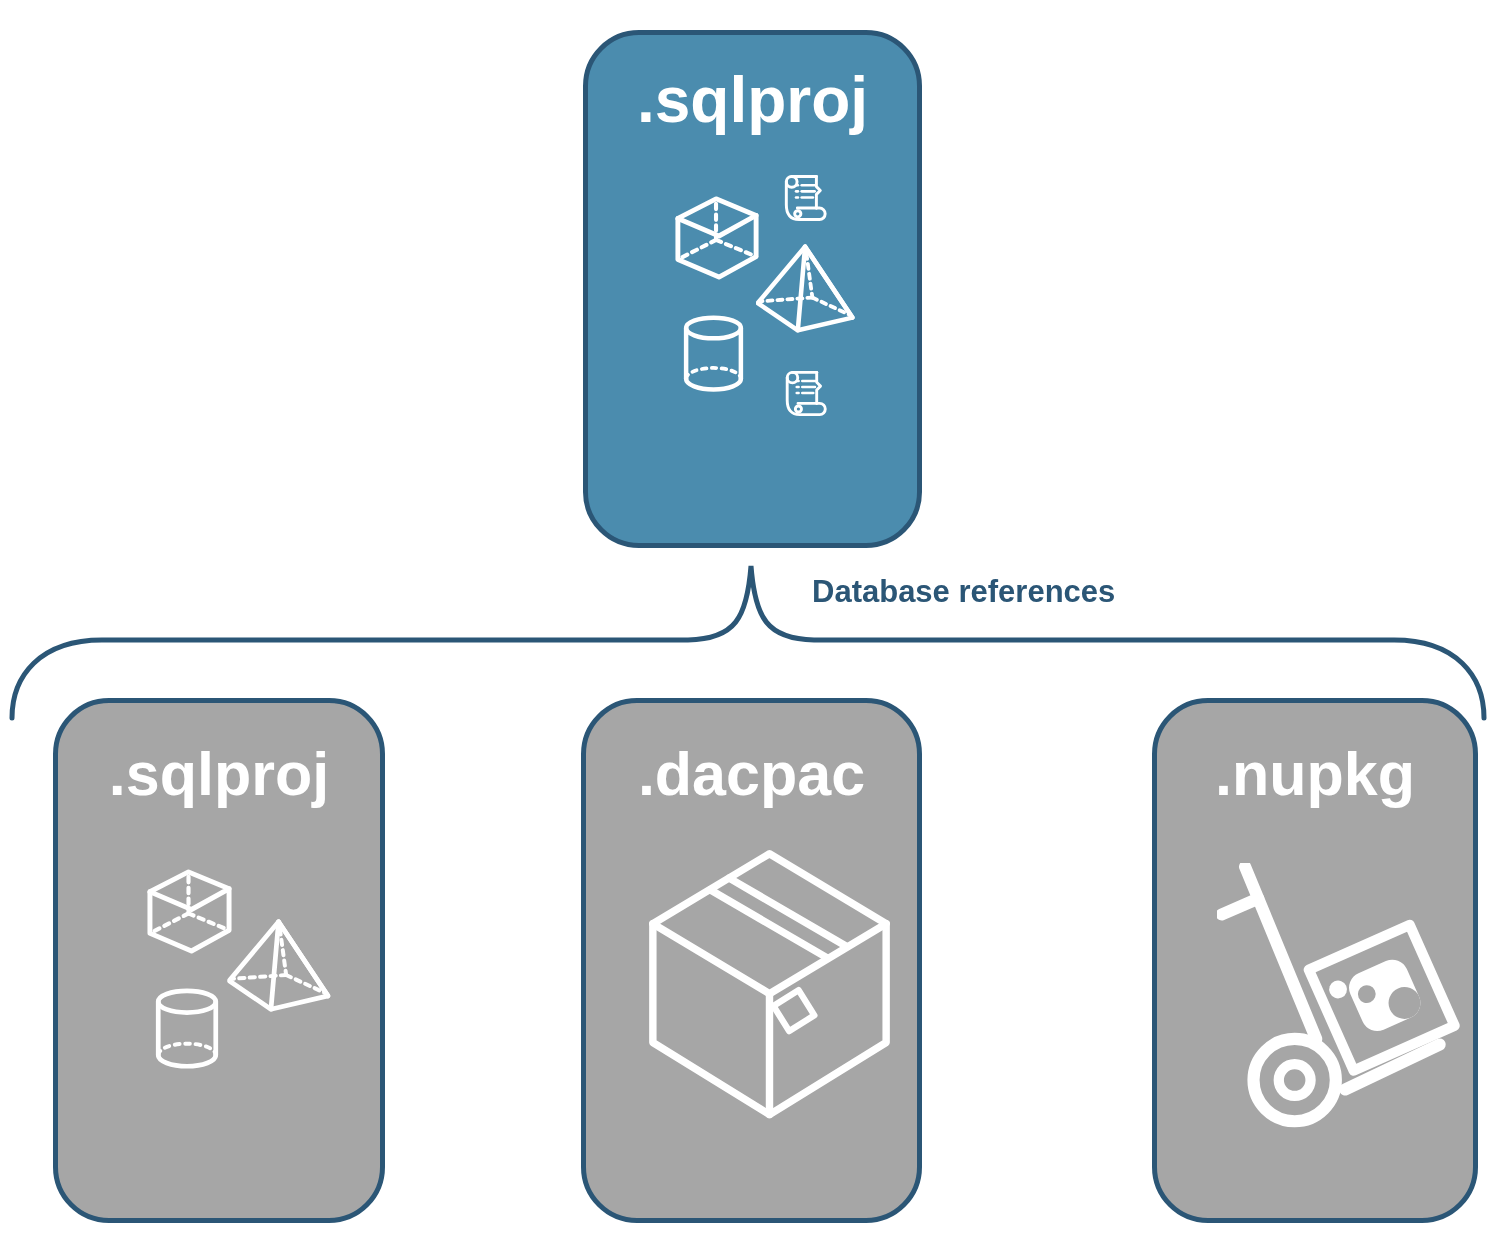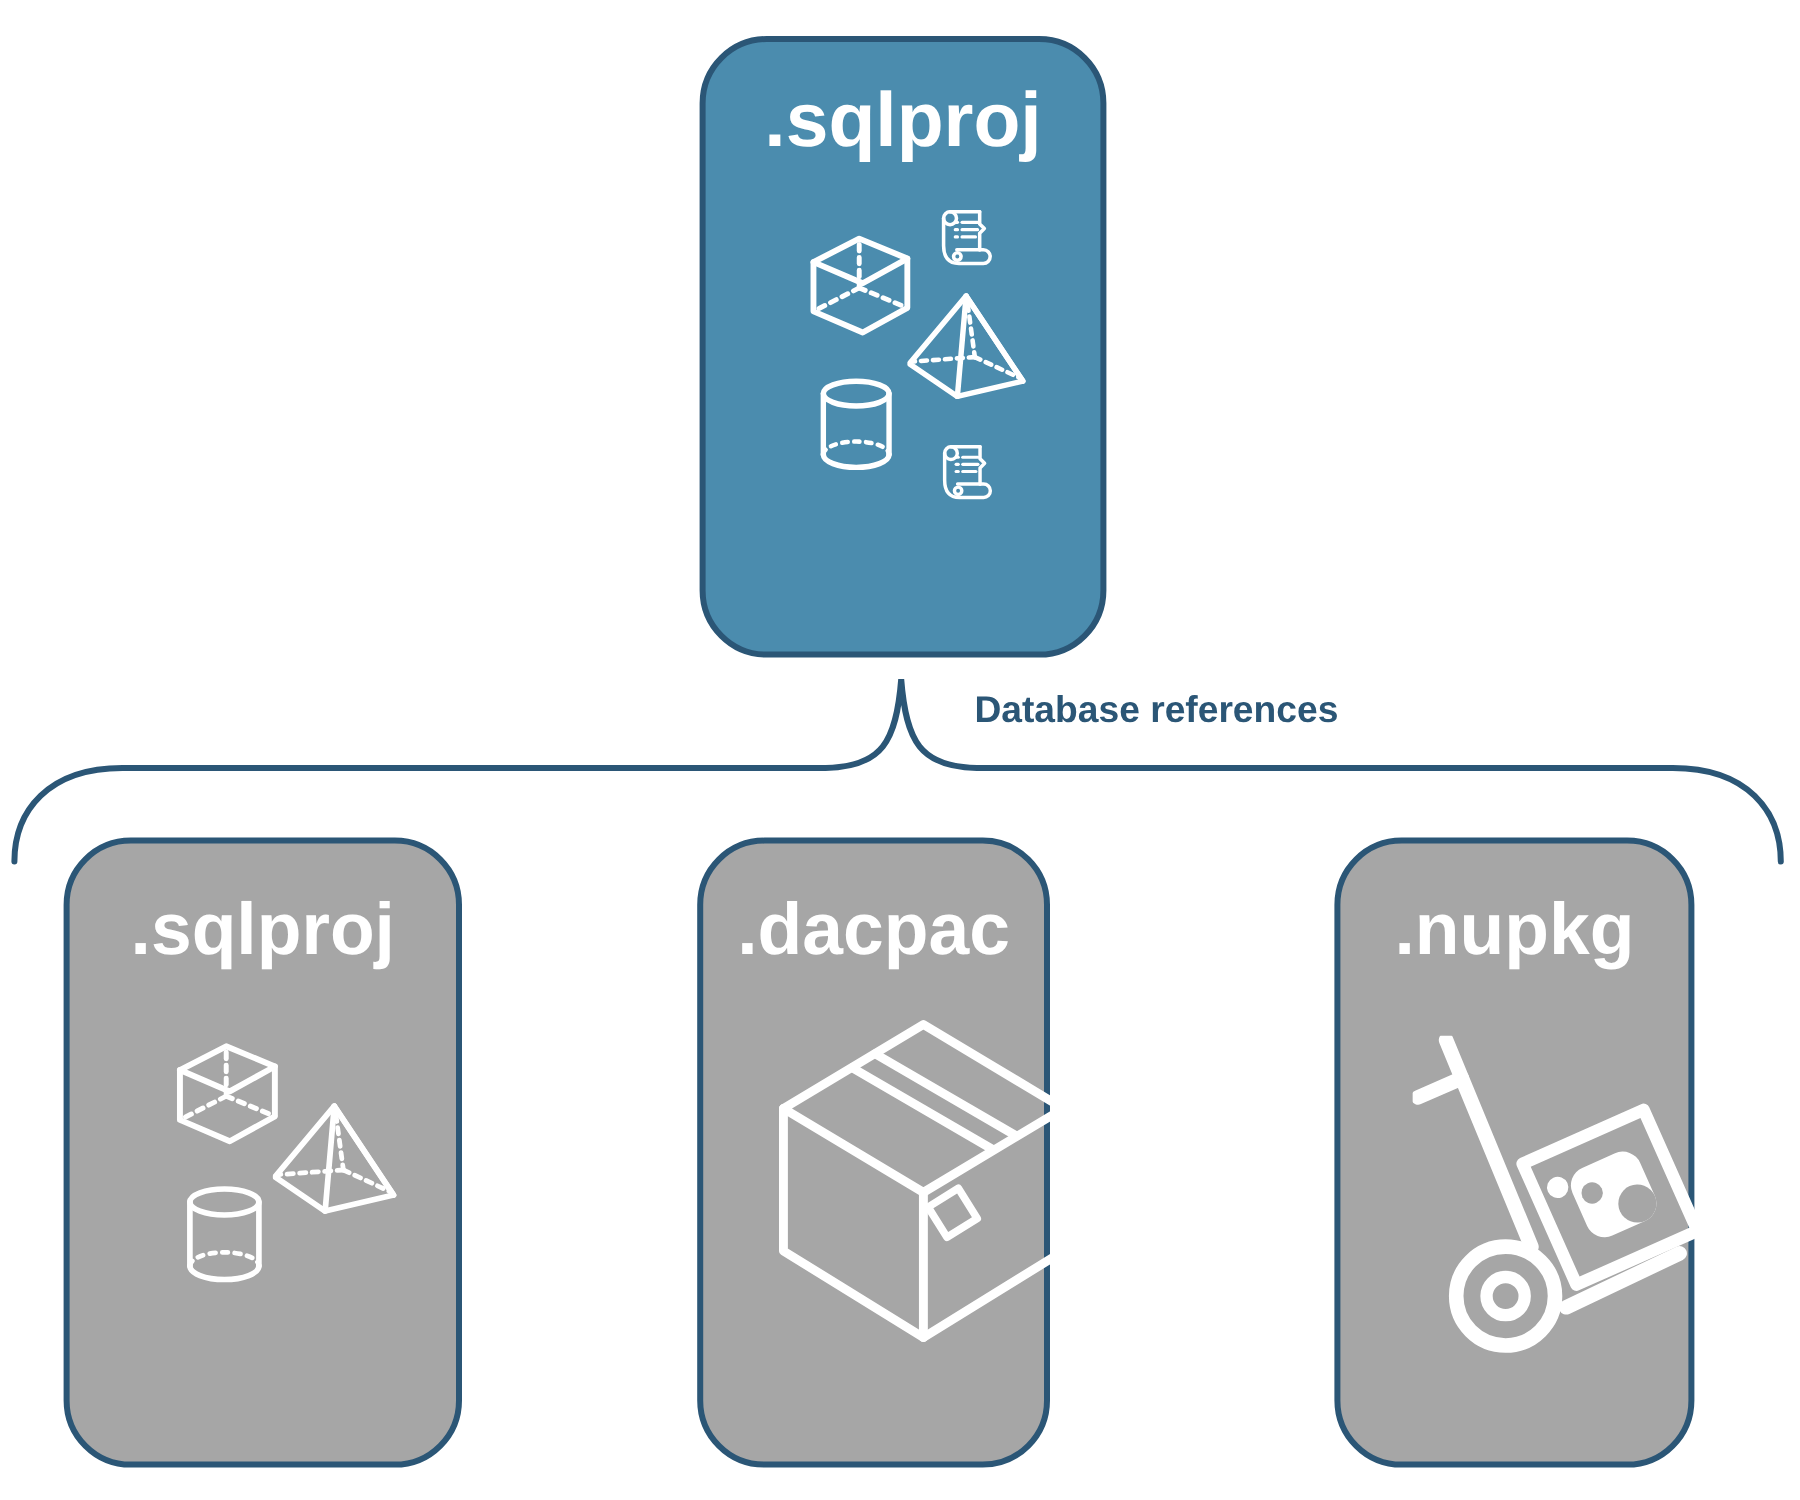--- a/index.html
+++ b/index.html
@@ -3,22 +3,22 @@
 <meta charset="utf-8">
 <style>
   html,body{margin:0;padding:0;background:#ffffff;}
   body{width:1500px;height:1250px;position:relative;overflow:hidden;
        font-family:"Liberation Sans", sans-serif;}
   .canvas{position:absolute;inset:0;}
   .node{position:absolute;box-sizing:border-box;border:5px solid #2b5676;border-radius:56px;}
   .node-root{left:583px;top:30px;width:339px;height:518px;background:#4b8cae;}
   .node-child{top:698px;width:332px;height:525px;background:#a6a6a6;}
   .node-child.c1{left:53px;}
-  .node-child.c2{left:581px;width:294px;}
-  .node-child.c3{left:1112px;width:300px;}
+  .node-child.c2{left:581px;width:341px;}
+  .node-child.c3{left:1152px;width:326px;}
   .node-title{color:#ffffff;font-weight:bold;text-align:center;letter-spacing:0px;}
   .node-root .node-title{margin-top:28px;font-size:64px;}
   .node-child .node-title{margin-top:36px;font-size:61px;}
   .icon{position:absolute;display:block;}
   svg .stroke{fill:none;stroke:#ffffff;stroke-linecap:round;stroke-linejoin:round;}
   .brace-svg{position:absolute;left:0;top:0;width:1500px;height:1250px;pointer-events:none;}
   .connector-label{position:absolute;left:812px;top:574px;font-size:31px;font-weight:bold;
                    color:#2b5676;white-space:nowrap;}
 </style>
 </head>

